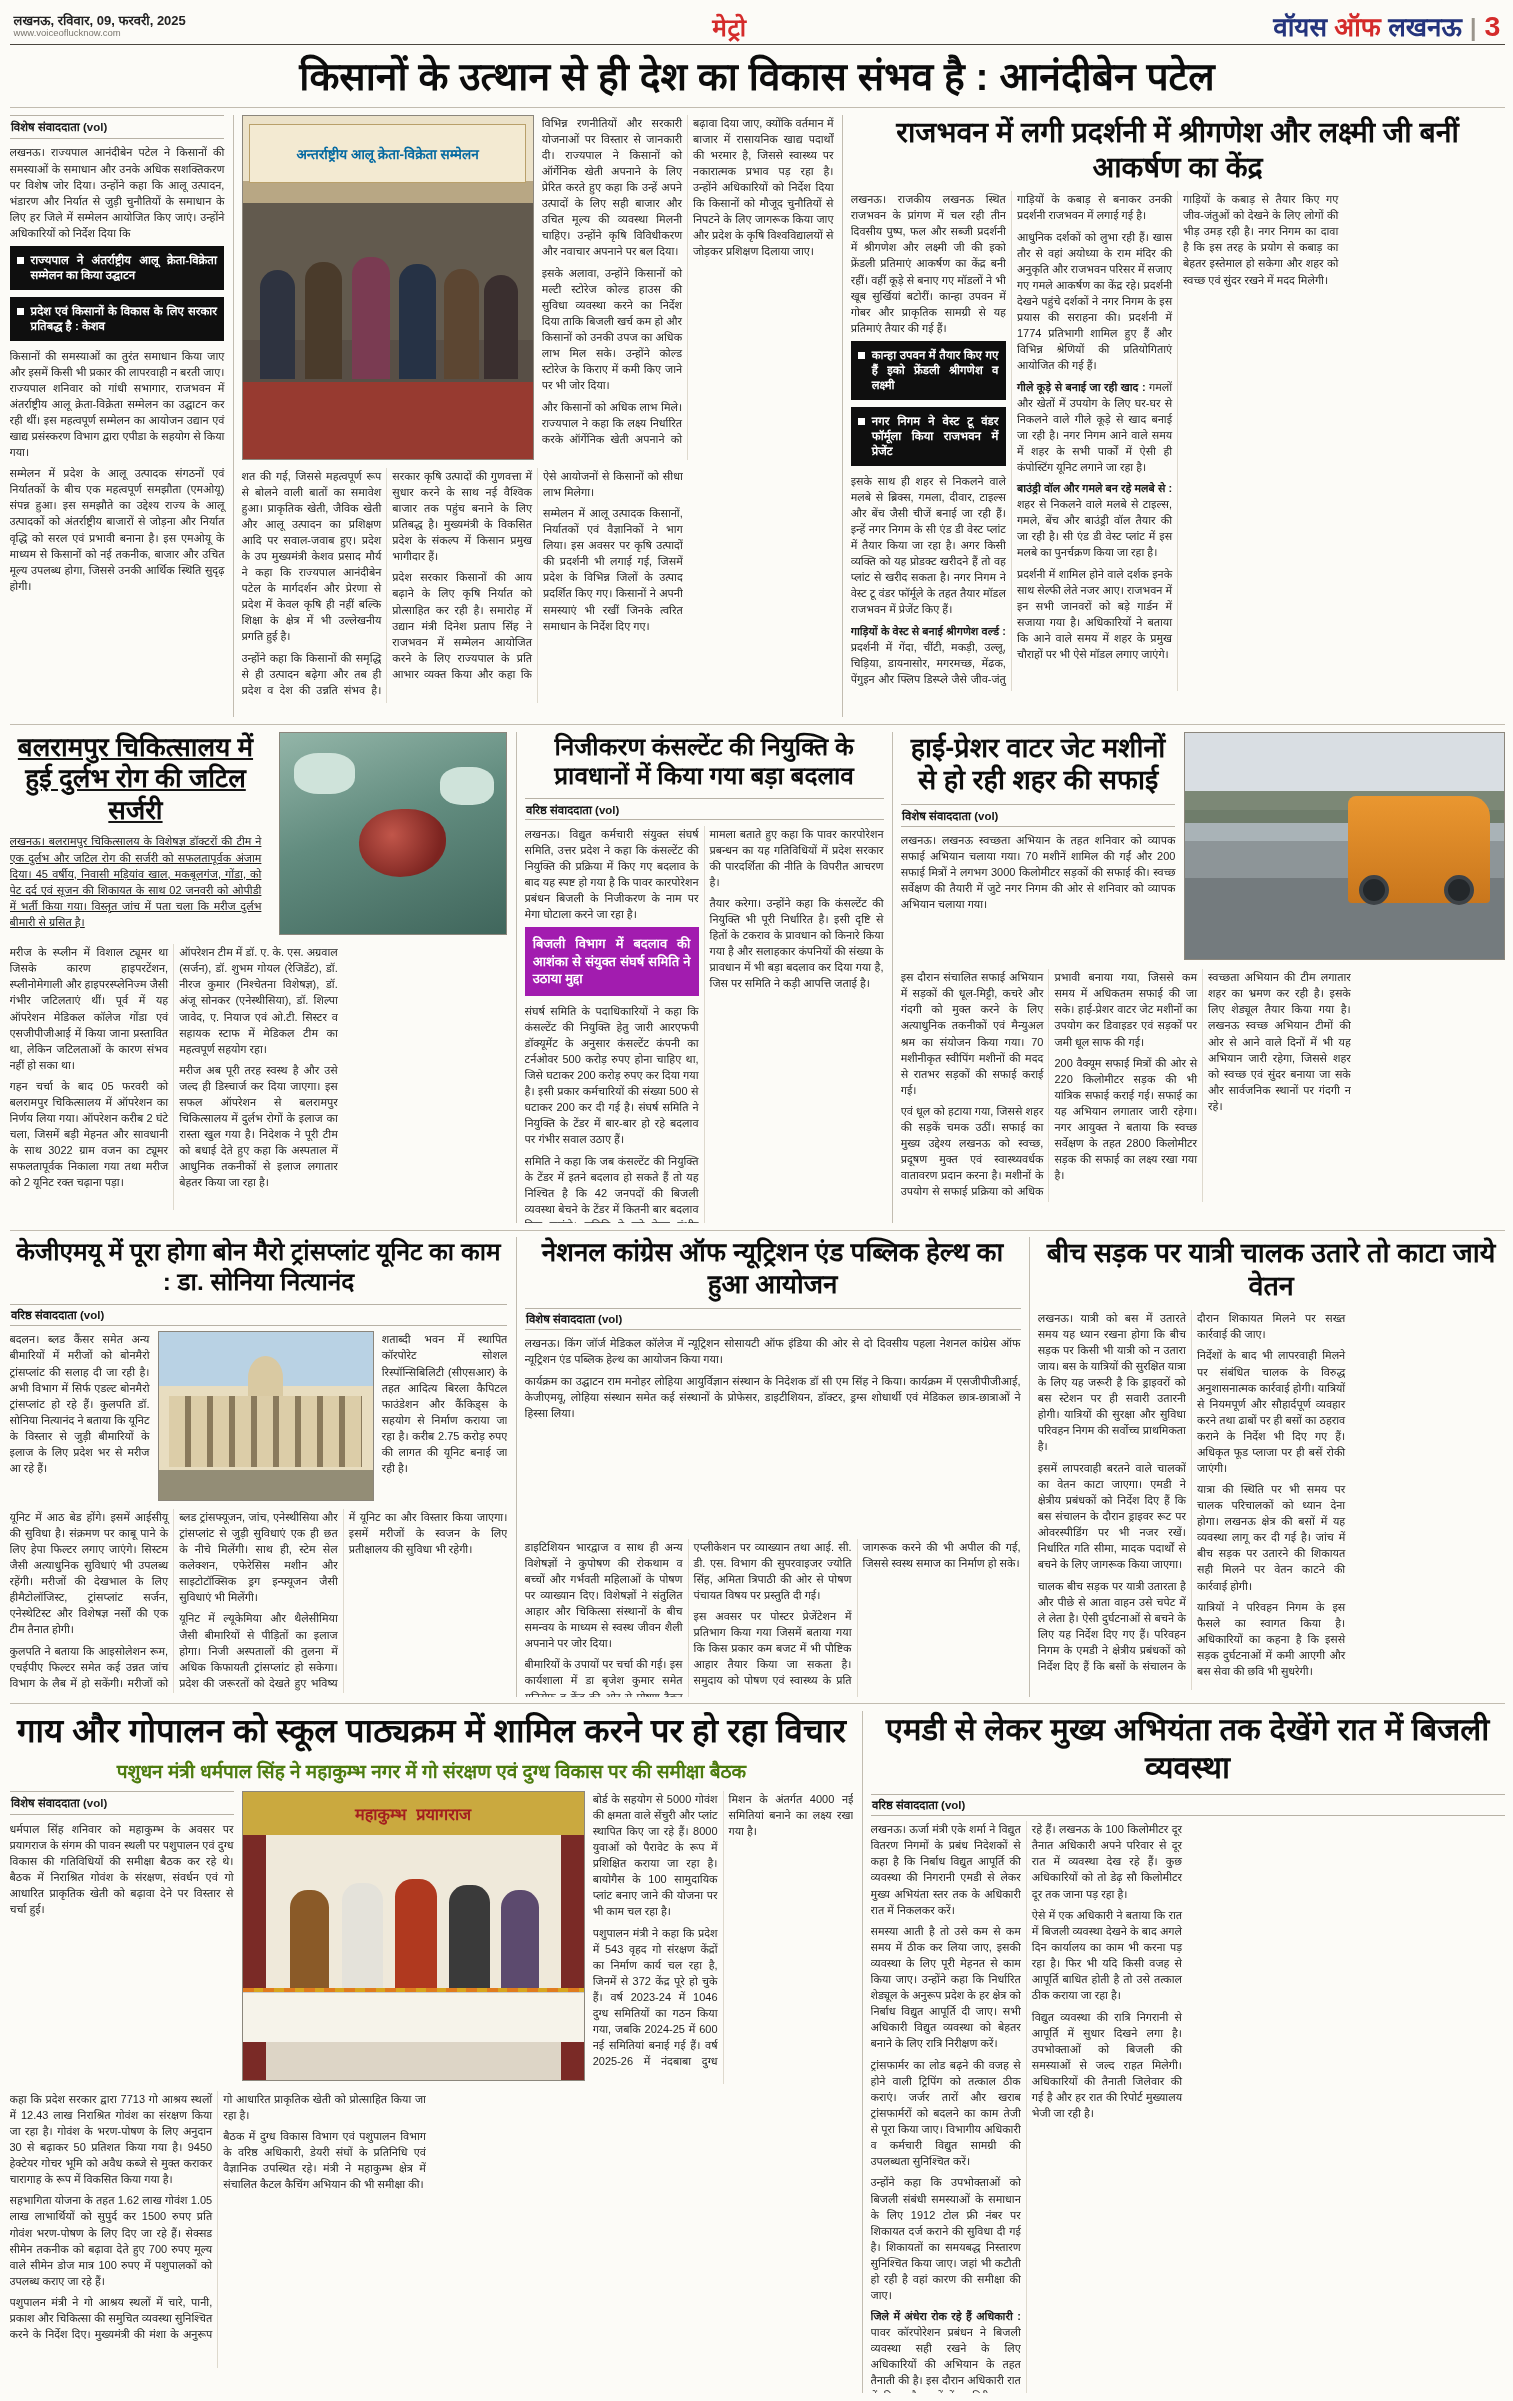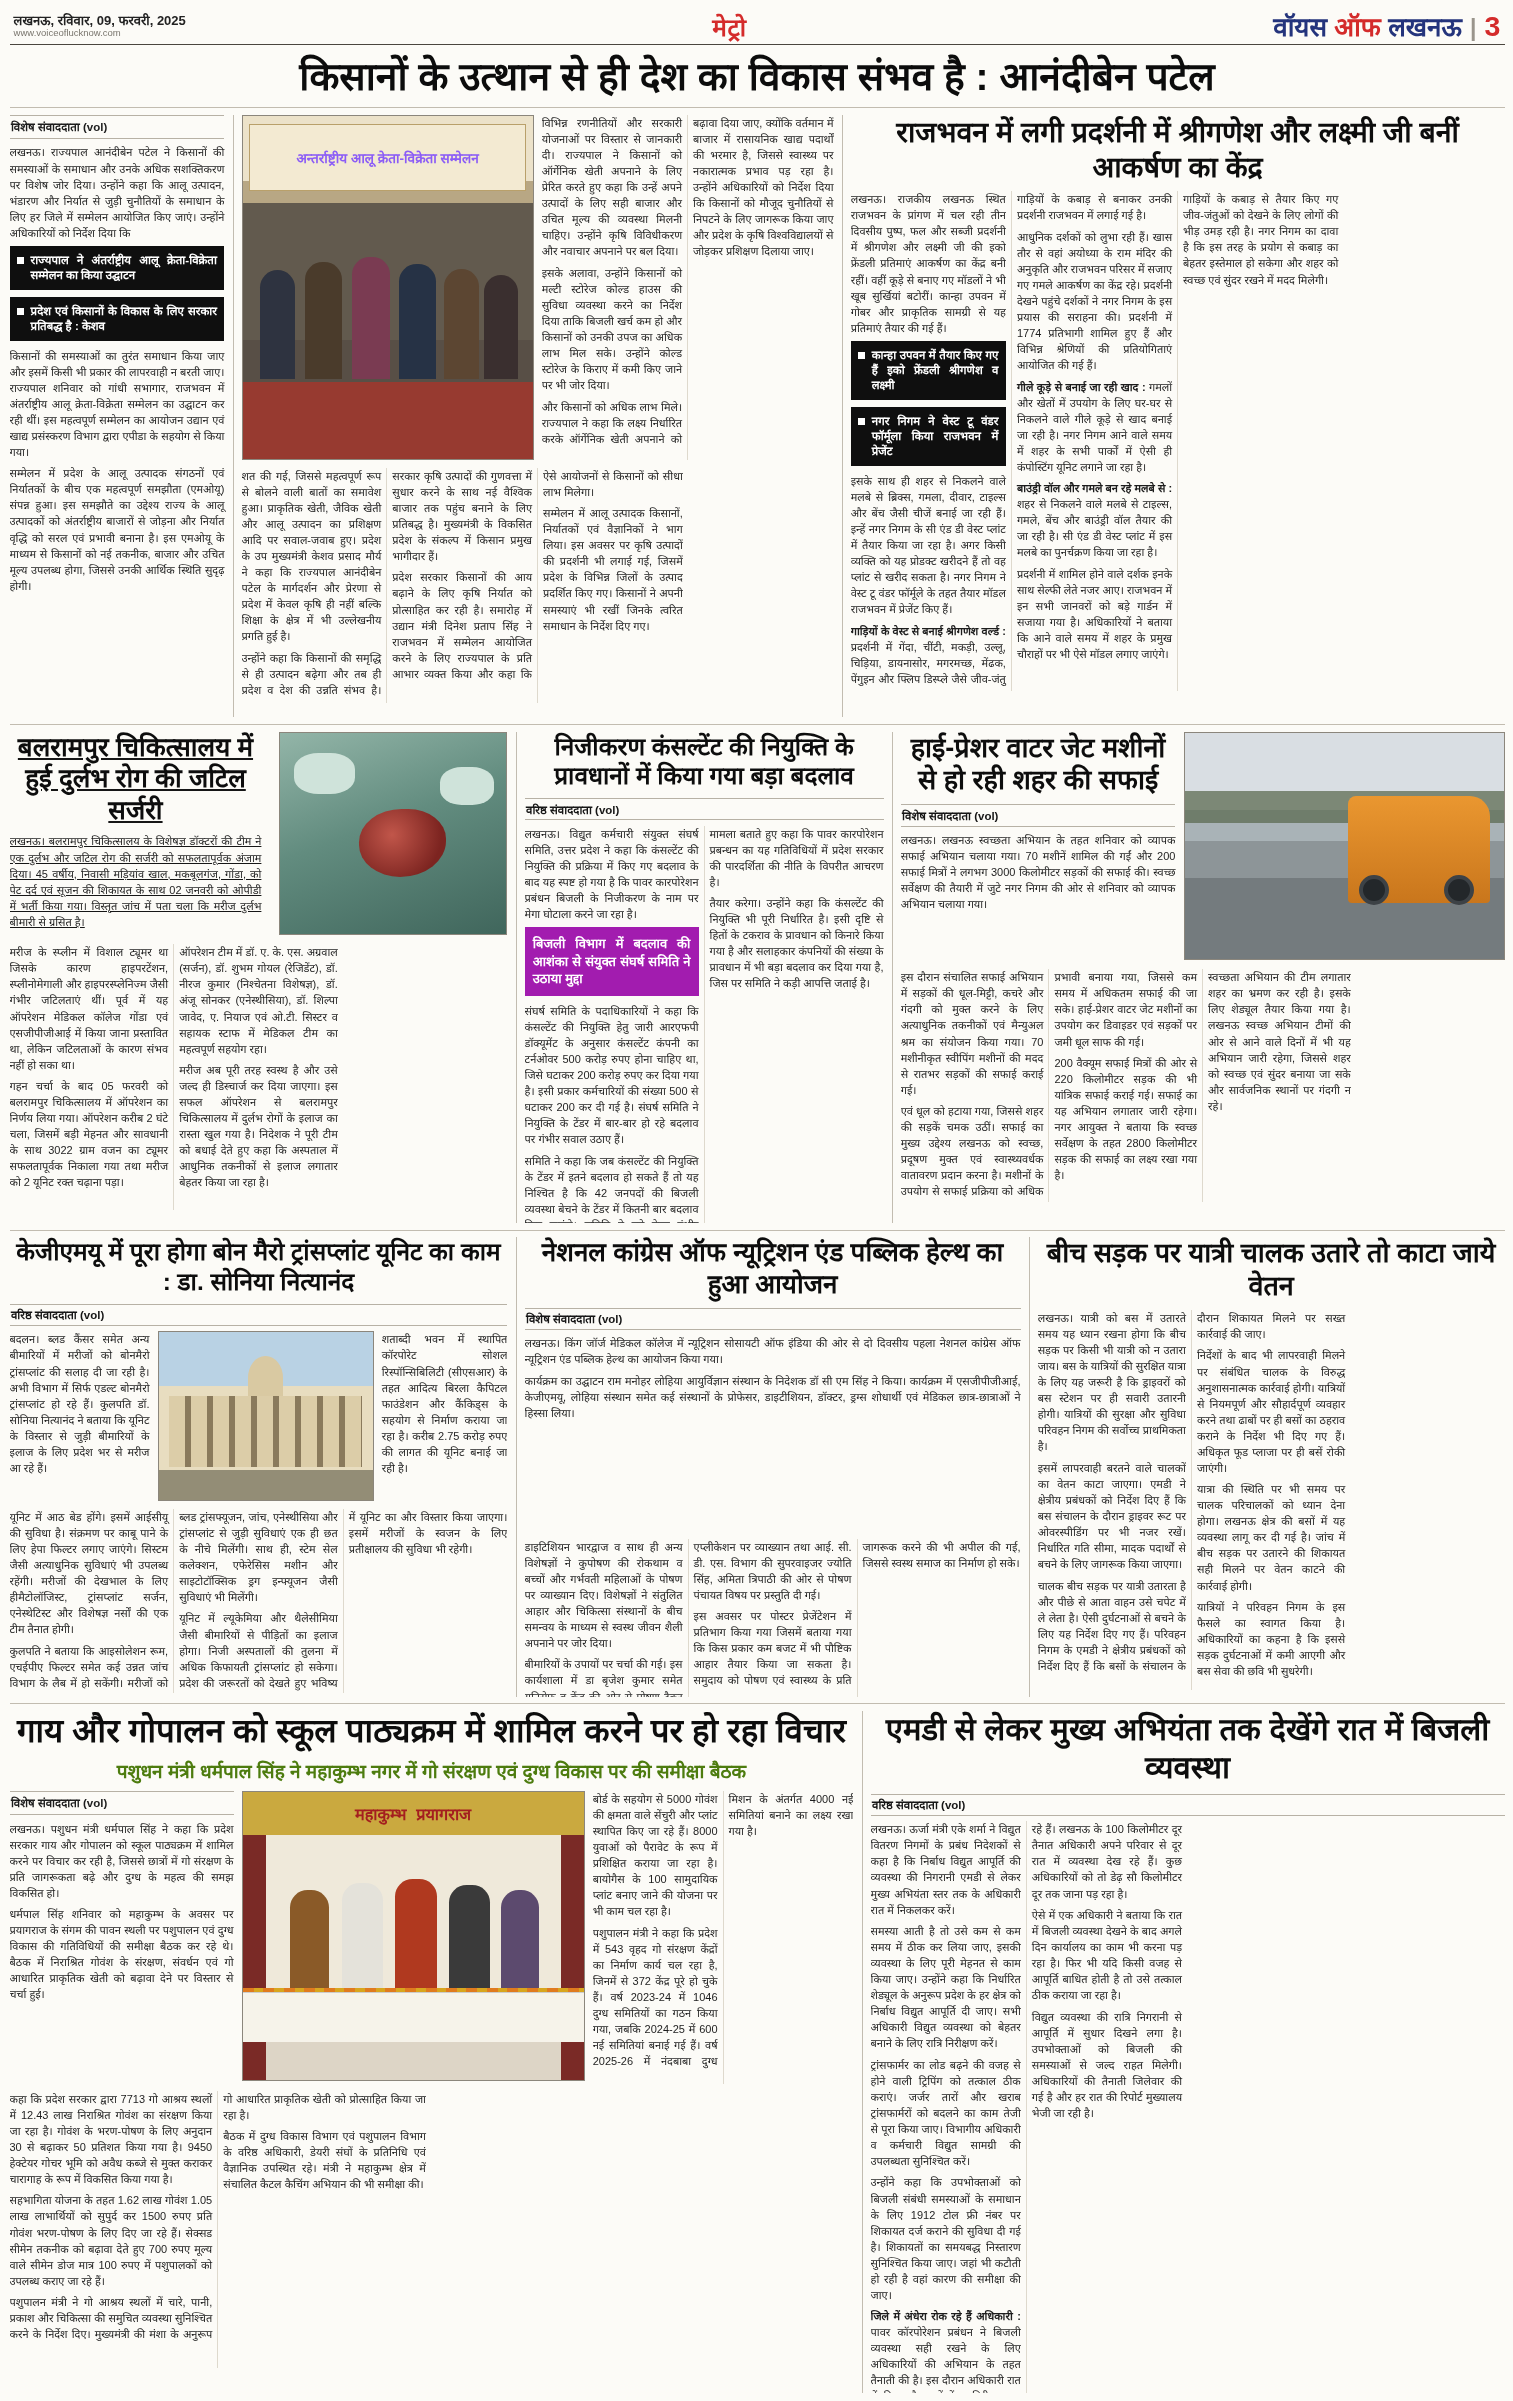--- a/index.html
+++ b/index.html
@@ -52,22 +52,22 @@
   .kicker-center{background:#a21caf;color:#fff;font-weight:bold;font-size:13px;line-height:1.35;
                  padding:8.1px;margin:0 0 6.8px;break-inside:avoid;}
 
   
   .photo{position:relative;flex:none;border:0.7px solid #8b867c;overflow:hidden;background:#8d8d8d;}
   .decor{position:absolute;}
   .photo-banner-text{display:flex;align-items:center;justify-content:center;text-align:center;font-weight:bold;}
 
   .photo-lead{width:292px;height:345px;
     background:linear-gradient(180deg,#ece2c9 0 65px,#b8a784 65px 87px,#625a4e 87px 224px,#584f46 224px 266px,#973a30 266px 100%);}
-  .photo-lead .banner{top:8.1px;left:6.8px;right:6.8px;height:67px;background:#f3ead2;border:0.7px solid #b9a06a;
-    color:#8b5cf6;font-size:13.6px;padding:2.7px 6.8px;}
+  .photo-lead .banner{top:8.1px;left:6.8px;right:6.8px;height:59px;background:#f3ead2;border:0.7px solid #b9a06a;
+    color:#0369a1;font-size:13.6px;padding:2.7px 6.8px;}
   .person{border-radius:17.6px 17.6px 0 0;}
 
   .photo-surgery{width:228px;height:203px;
     background:linear-gradient(160deg,#93b5a8 0%,#628c7f 45%,#40665c 100%);}
   .organ{left:79px;top:76px;width:87px;height:68px;border-radius:52% 46% 56% 50%;
     background:radial-gradient(circle at 38% 38%,#c1564a,#7c2420 72%);}
   .glove{background:#cfe3da;border-radius:40%;}
 
   .photo-sweeper{width:321px;height:228px;
     background:linear-gradient(180deg,#d9dee3 0 34%,#a9b3b7 34% 48%,#8d9598 48% 64%,#747b7e 64% 100%);}
@@ -337,21 +337,20 @@
   </div>
 
   <div class="row row4">
 
     <div class="art art-cow vr">
       <h2 class="h h48">गाय और गोपालन को स्कूल पाठ्यक्रम में शामिल करने पर हो रहा विचार</h2>
       <div class="subhead">पशुधन मंत्री धर्मपाल सिंह ने महाकुम्भ नगर में गो संरक्षण एवं दुग्ध विकास पर की समीक्षा बैठक</div>
       <div class="cow-mid">
         <div class="cow-colL bt">
           <div class="byline">विशेष संवाददाता (vol)</div>
-          <p>लखनऊ। पशुधन मंत्री धर्मपाल सिंह ने कहा कि प्रदेश सरकार गाय और गोपालन को स्कूल पाठ्यक्रम में शामिल करने पर विचार कर रही है, जिससे छात्रों में गो संरक्षण के प्रति जागरूकता बढ़े और दुग्ध के महत्व की समझ विकसित हो।</p>
           <p>धर्मपाल सिंह शनिवार को महाकुम्भ के अवसर पर प्रयागराज के संगम की पावन स्थली पर पशुपालन एवं दुग्ध विकास की गतिविधियों की समीक्षा बैठक कर रहे थे। बैठक में निराश्रित गोवंश के संरक्षण, संवर्धन एवं गो आधारित प्राकृतिक खेती को बढ़ावा देने पर विस्तार से चर्चा हुई।</p>
         </div>
         <div class="photo photo-meeting">
           <div class="decor banner photo-banner-text">महाकुम्भ प्रयागराज</div>
           <div class="decor curtain" style="left:0;"></div>
           <div class="decor curtain" style="right:0;"></div>
           <div class="decor person" style="left:47px;bottom:88px;width:39px;height:102px;background:#8a5a28;"></div>
           <div class="decor person" style="left:99px;bottom:88px;width:41px;height:109px;background:#e4e2da;"></div>
           <div class="decor person" style="left:152px;bottom:88px;width:42px;height:113px;background:#b0391f;"></div>
           <div class="decor person" style="left:206px;bottom:88px;width:41px;height:107px;background:#3a3a3a;"></div>

